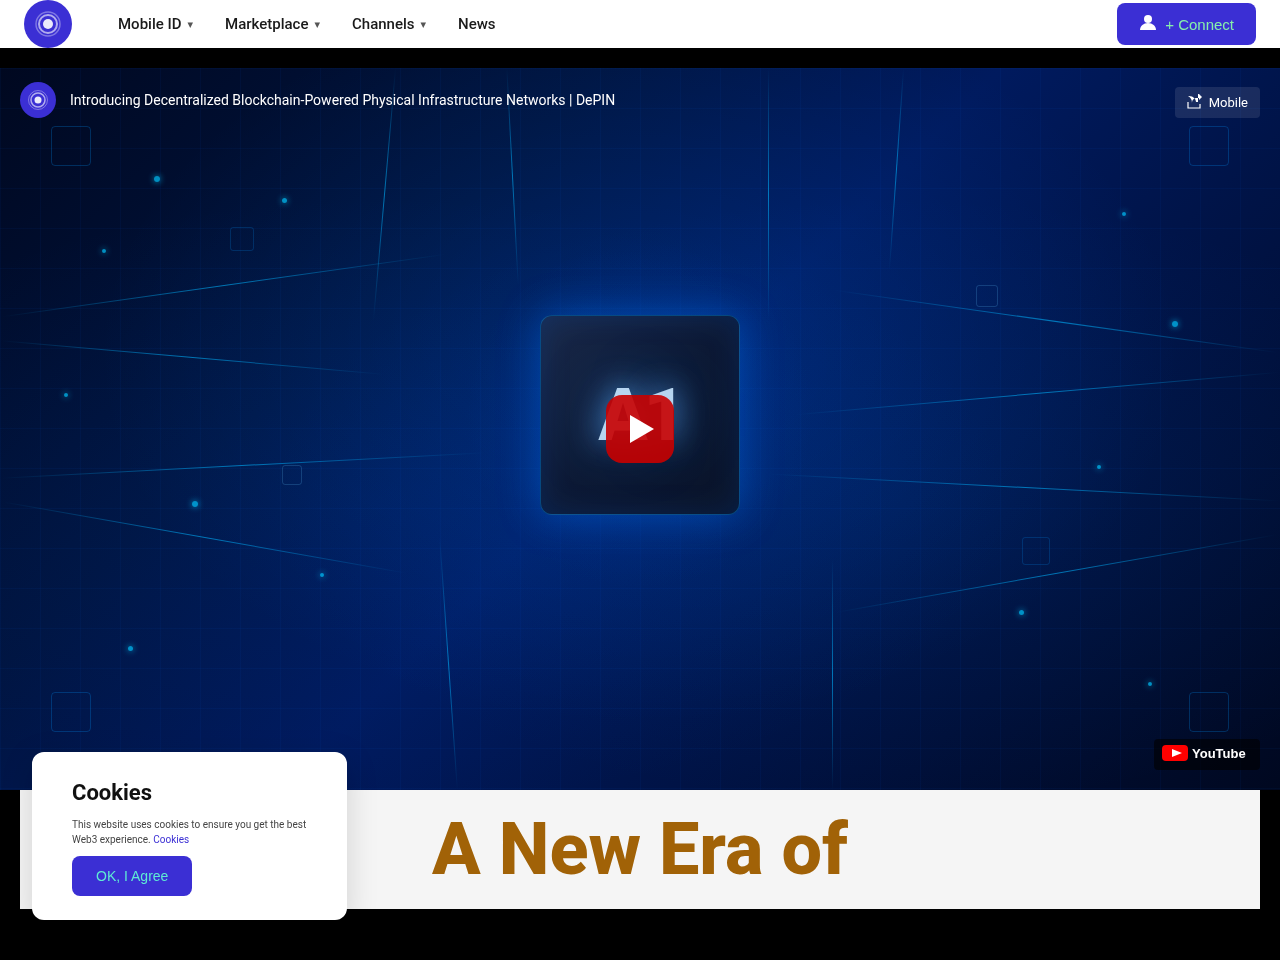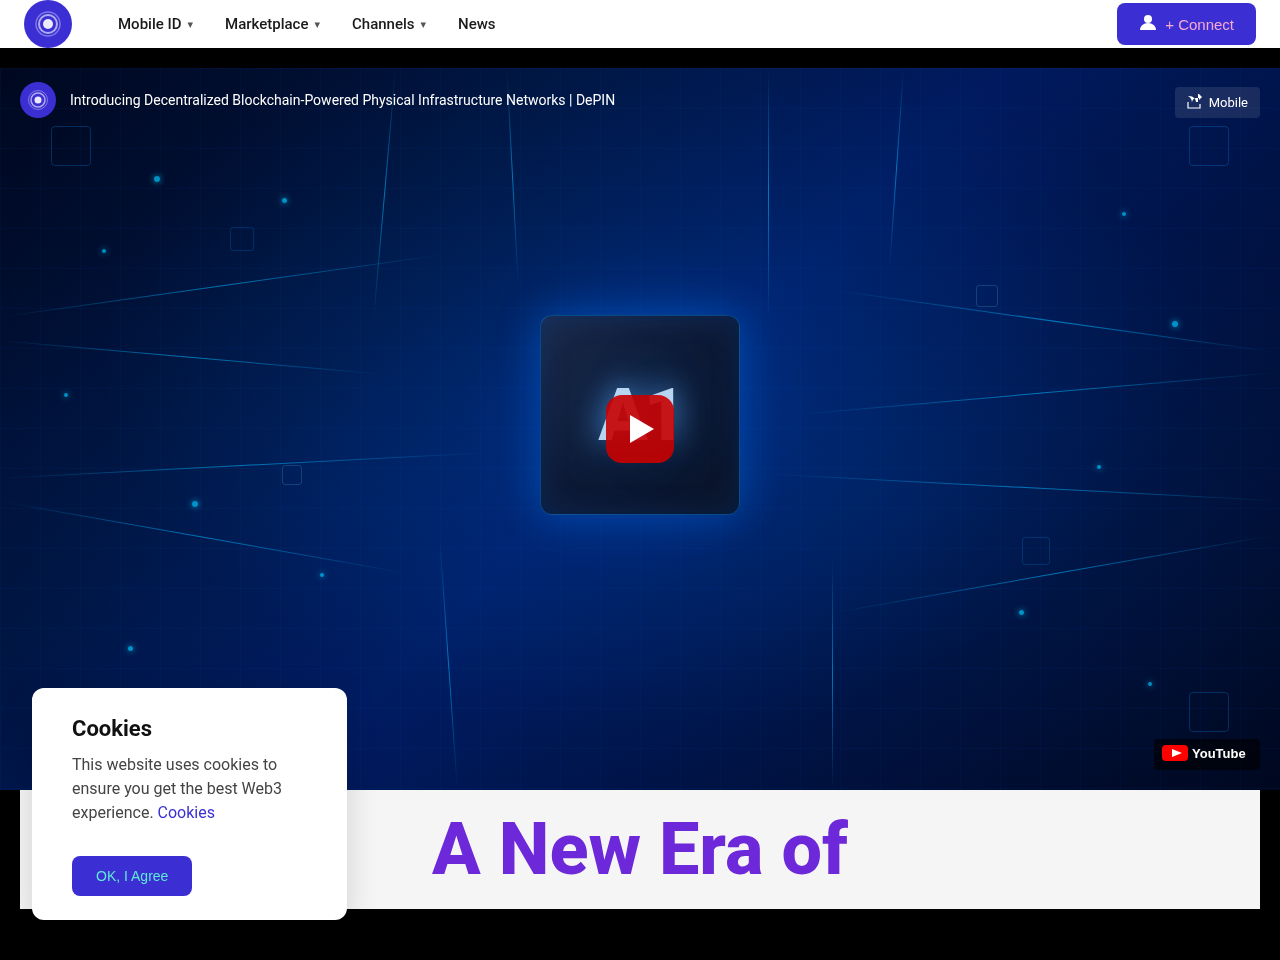--- a/index.html
+++ b/index.html
@@ -77,21 +77,21 @@
 
     .nav-right {
       margin-left: auto;
     }
 
     .connect-btn {
       display: flex;
       align-items: center;
       gap: 8px;
       background: #3b2fd4;
-      color: #f9a8d4;
+      color: #86efac;
       border: none;
       padding: 10px 22px;
       border-radius: 8px;
       font-size: 15px;
       font-weight: 500;
       cursor: pointer;
     }
 
     .connect-btn .user-icon {
       font-size: 16px;
@@ -294,21 +294,21 @@
       left: 0;
       right: 0;
       text-align: center;
       z-index: 5;
       padding: 0 20px;
     }
 
     .main-heading {
       font-size: 72px;
       font-weight: 800;
-      color: #6d28d9;
+      color: #a16207;
       line-height: 1.1;
       background: #f5f5f5;
       padding: 20px;
     }
 
     
     .cookies-popup {
       position: absolute;
       bottom: 40px;
       left: 32px;
@@ -321,24 +321,24 @@
     }
 
     .cookies-title {
       font-size: 22px;
       font-weight: 700;
       color: #111;
       margin-bottom: 12px;
     }
 
     .cookies-text {
-      font-size: 16px;
+      font-size: 10px;
       color: #444;
       line-height: 1.5;
-      margin-bottom: 31px;
+      margin-bottom: 9px;
     }
 
     .cookies-link {
       color: #3b2fd4;
       text-decoration: none;
     }
 
     .ok-btn {
       background: #3b2fd4;
       color: #5eead4;

